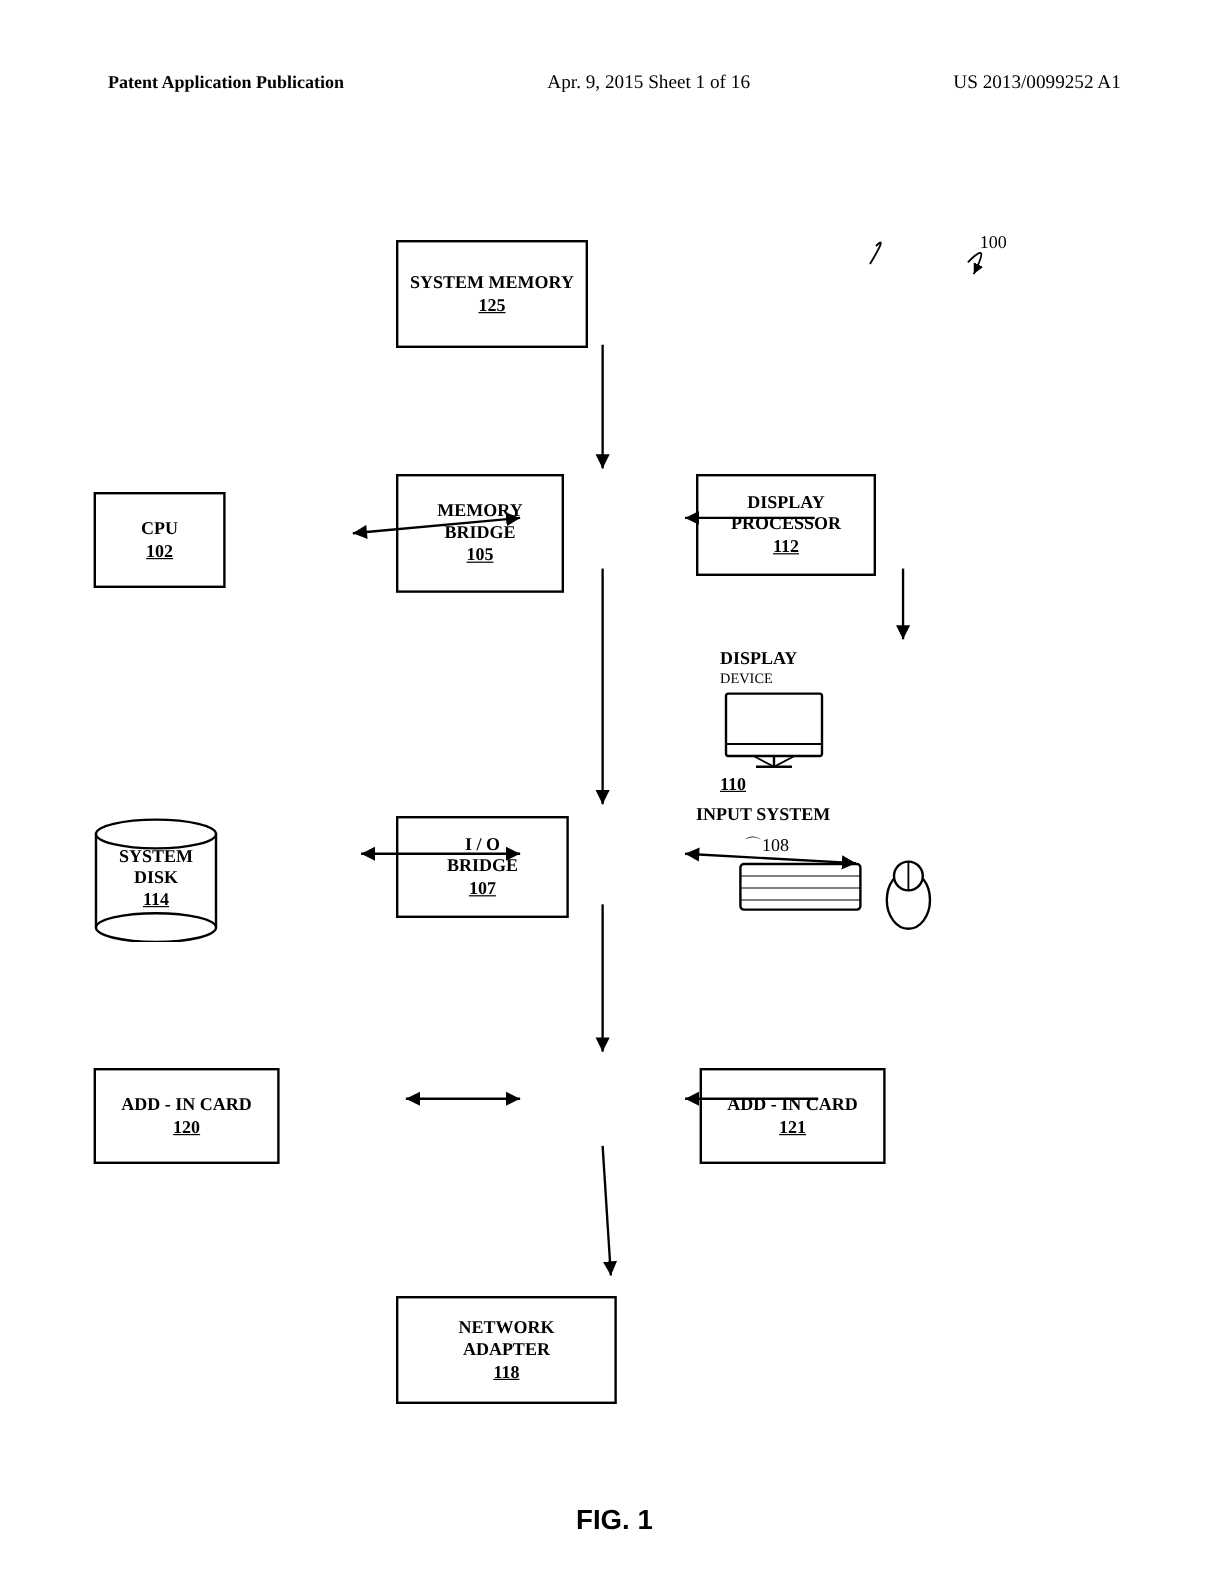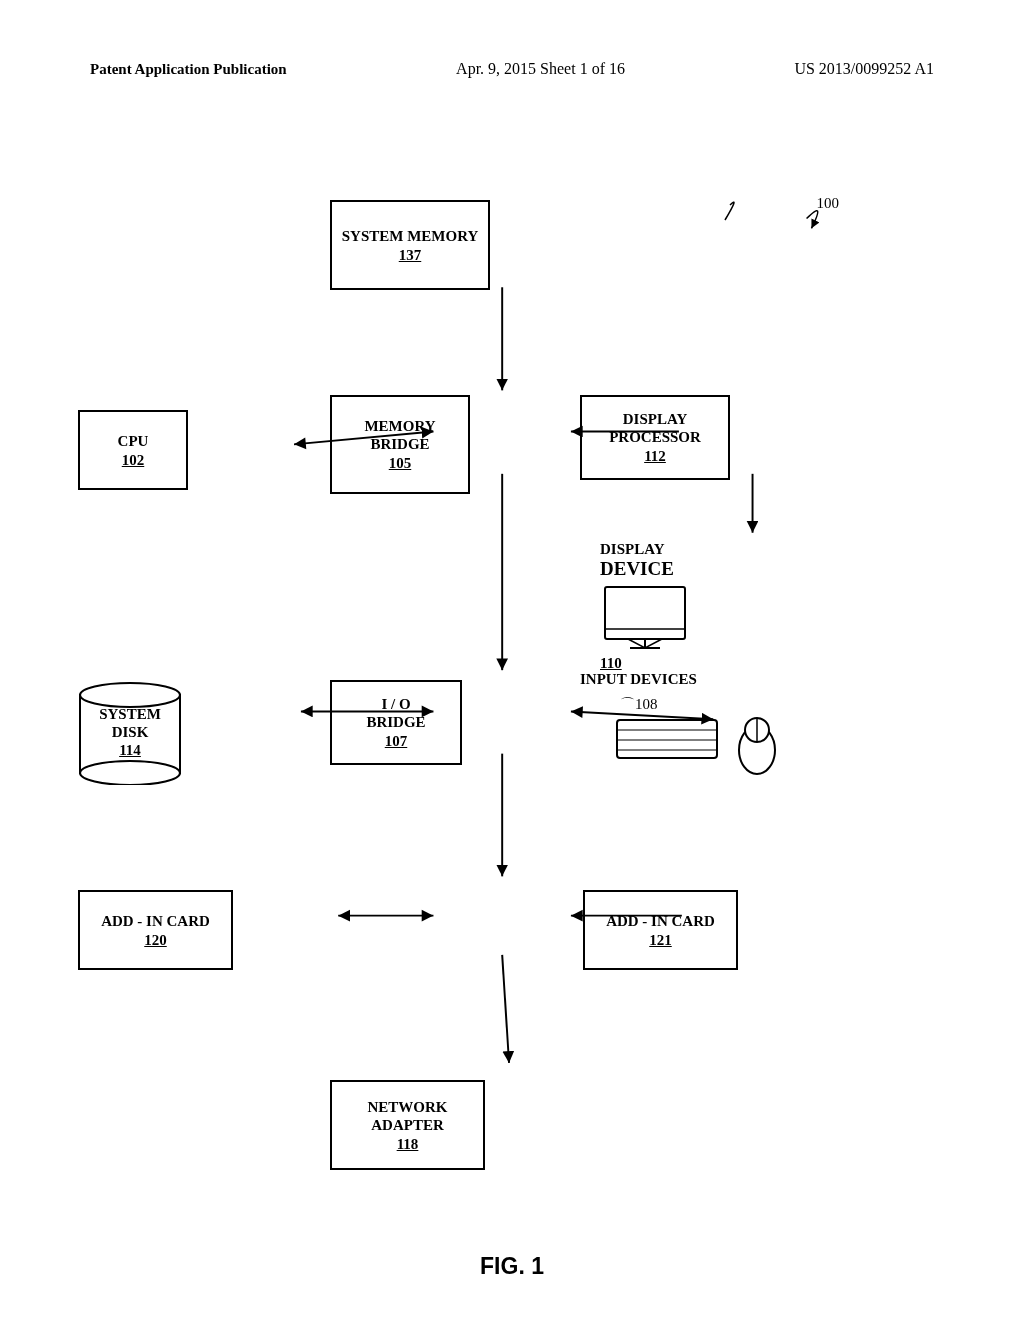--- a/index.html
+++ b/index.html
@@ -130,78 +130,78 @@
   <div class="header-center">Apr. 9, 2015   Sheet 1 of 16</div>
   <div class="header-right">US 2013/0099252 A1</div>
 </div>
 
 <div class="diagram">
 
   <div class="tag" style="top: 55px; right: 185px;">100</div>
 
   <div class="box" style="left: 330px; top: 60px; width: 160px; height: 90px;">
     <span class="box-label">SYSTEM MEMORY</span>
-    <span class="box-num">137</span>
+    <span class="box-num">125</span>
   </div>
 
   <div class="box" style="left: 78px; top: 270px; width: 110px; height: 80px; text-align: right;">
     <span class="box-label">CPU</span>
     <span class="box-num">102</span>
   </div>
 
   <div class="box" style="left: 330px; top: 255px; width: 140px; height: 99px;">
     <span class="box-label">MEMORY<br>BRIDGE</span>
     <span class="box-num">105</span>
   </div>
 
   <div class="box" style="left: 580px; top: 255px; width: 150px; height: 85px;">
     <span class="box-label">DISPLAY<br>PROCESSOR</span>
     <span class="box-num">112</span>
   </div>
 
   <div style="position:absolute; left:600px; top:400px;">
     <span style="font-weight:bold; font-size:15px; display:block; line-height:1.2;">DISPLAY</span>
-    <span style="font-weight:bold; font-size:19px; display:block; line-height:1.2;">DEVICE</span>
+    <span style="font-weight:normal; font-size:12px; display:block; line-height:1.2;">DEVICE</span>
 
     <svg width="100" height="70" style="display:block; margin-top:4px;">
 
       <rect x="5" y="2" width="80" height="52" rx="2" ry="2" fill="white" stroke="black" stroke-width="2"></rect>
 
       <line x1="5" y1="44" x2="85" y2="44" stroke="black" stroke-width="1.5"></line>
 
       <line x1="45" y1="54" x2="45" y2="63" stroke="black" stroke-width="2"></line>
       <line x1="30" y1="63" x2="60" y2="63" stroke="black" stroke-width="2"></line>
 
       <polyline points="28,54 45,63 62,54" fill="none" stroke="black" stroke-width="1.5"></polyline>
     </svg>
     <span style="font-weight:bold; font-size:15px; text-decoration:underline; display:block;">110</span>
   </div>
 
   <div style="position:absolute; left:580px; top:530px;">
-    <span style="font-weight:bold; font-size:15px;">INPUT  DEVICES</span>
+    <span style="font-weight:bold; font-size:15px;">INPUT  SYSTEM</span>
   </div>
 
   <div style="position:absolute; left:620px; top:555px;">
     <span style="font-size:15px;">⌒108</span>
   </div>
 
   <svg width="110" height="55" style="position:absolute; left:615px; top:575px;">
     <rect x="2" y="5" width="100" height="38" rx="3" ry="3" fill="white" stroke="black" stroke-width="2"></rect>
     <line x1="2" y1="15" x2="102" y2="15" stroke="black" stroke-width="1"></line>
     <line x1="2" y1="25" x2="102" y2="25" stroke="black" stroke-width="1"></line>
     <line x1="2" y1="35" x2="102" y2="35" stroke="black" stroke-width="1"></line>
   </svg>
 
   <svg width="55" height="70" style="position:absolute; left:730px; top:568px;">
     <ellipse cx="27" cy="42" rx="18" ry="24" fill="white" stroke="black" stroke-width="2"></ellipse>
     <ellipse cx="27" cy="22" rx="12" ry="12" fill="white" stroke="black" stroke-width="2"></ellipse>
     <line x1="27" y1="10" x2="27" y2="34" stroke="black" stroke-width="1.5"></line>
   </svg>
 
-  <div class="box" style="left: 330px; top: 540px; width: 132px; height: 85px;">
+  <div class="box" style="left: 330px; top: 540px; width: 144px; height: 85px;">
     <span class="box-label">I / O<br>BRIDGE</span>
     <span class="box-num">107</span>
   </div>
 
   <div class="cylinder" style="left:65px; top:535px; width:130px; height:110px;">
     <svg width="130" height="110" viewBox="0 0 130 110">
 
       <rect x="15" y="20" width="100" height="78" fill="white" stroke="black" stroke-width="2"></rect>
 
       <ellipse cx="65" cy="20" rx="50" ry="12" fill="white" stroke="black" stroke-width="2"></ellipse>
@@ -219,21 +219,21 @@
   <div class="box" style="left: 78px; top: 750px; width: 155px; height: 80px;">
     <span class="box-label">ADD - IN CARD</span>
     <span class="box-num">120</span>
   </div>
 
   <div class="box" style="left: 583px; top: 750px; width: 155px; height: 80px;">
     <span class="box-label">ADD - IN CARD</span>
     <span class="box-num">121</span>
   </div>
 
-  <div class="box" style="left: 330px; top: 940px; width: 155px; height: 90px;">
+  <div class="box" style="left: 330px; top: 940px; width: 184px; height: 90px;">
     <span class="box-label">NETWORK<br>ADAPTER</span>
     <span class="box-num">118</span>
   </div>
 
   <svg class="arrows-svg" viewBox="0 0 820 1100">
     <defs>
       <marker id="arr" markerWidth="8" markerHeight="8" refX="6" refY="3" orient="auto">
         <path d="M0,0 L6,3 L0,6 Z" fill="#000"></path>
       </marker>
       <marker id="arr-rev" markerWidth="8" markerHeight="8" refX="0" refY="3" orient="auto">

